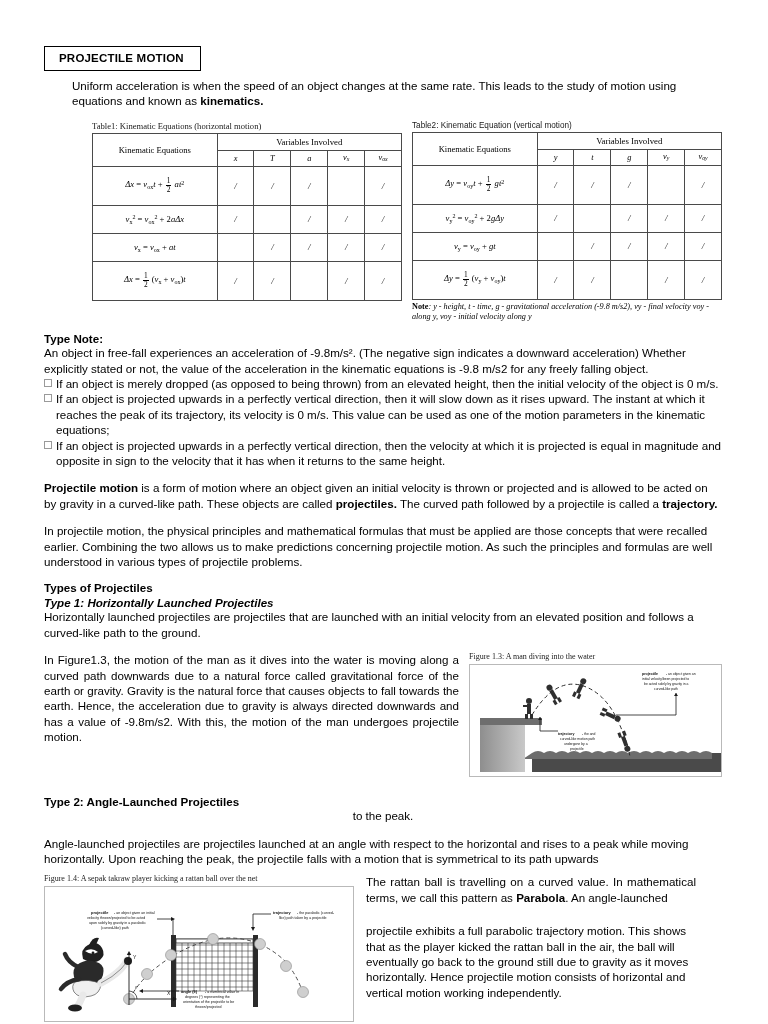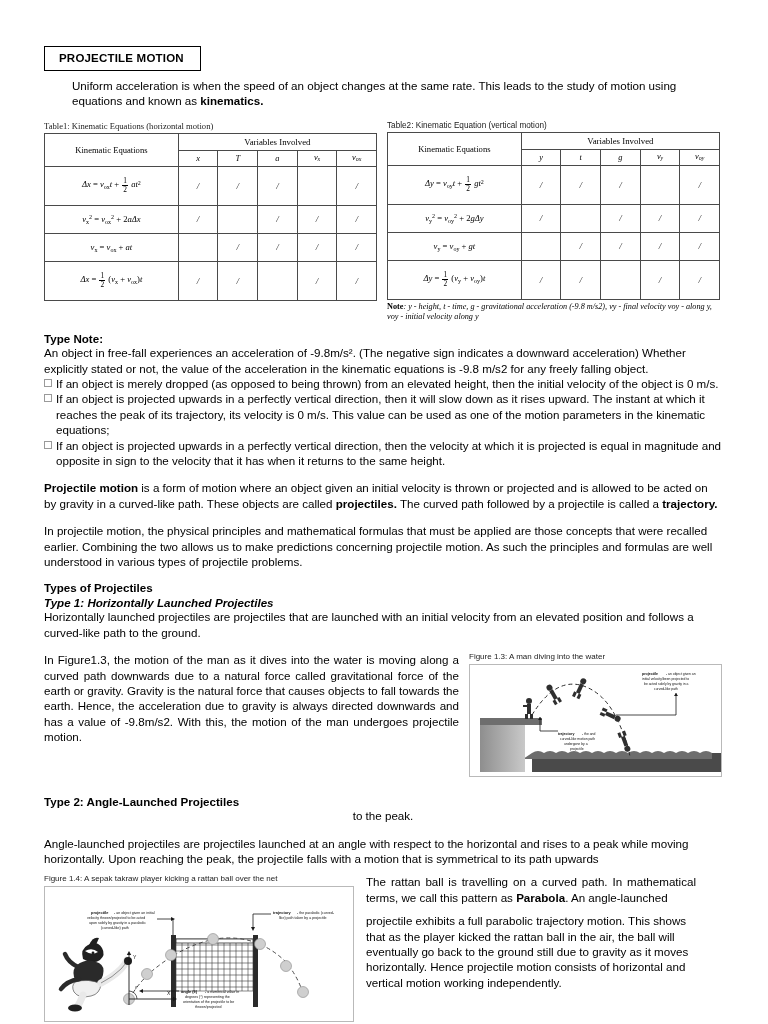--- a/index.html
+++ b/index.html
@@ -45,20 +45,21 @@
     line-height: 1.32;
   }
   .intro b { font-weight: bold; }
 
   
   .tables-row {
     display: flex;
     gap: 10px;
     margin-top: 12px;
     align-items: flex-start;
+    margin-left: 48px;
   }
   .tbl-wrap { width: 333px; }
   .tbl-cap {
     font-family: "Liberation Serif", serif;
     font-size: 8.6px;
     margin-bottom: 2px;
     color: #1a1a1a;
   }
   .tbl-cap.sans { font-family: "Liberation Sans", sans-serif; font-size: 8.2px; }
 
@@ -152,21 +153,21 @@
     display: inline-block;
   }
 
   
   .fig13-block {
     float: right;
     width: 253px;
     margin: 0 0 4px 10px;
   }
   .fig-cap {
-    font-family: Liberation Sans, sans-serif;
+    font-family: Liberation Serif, serif;
     font-size: 8px;
     color: #222;
     margin-bottom: 3px;
   }
   .fig-box {
     border: 1px solid #b9b9b9;
     background: #fff;
     position: relative;
     overflow: hidden;
   }
@@ -545,19 +546,19 @@
             <text x="140" y="111" font-family="Liberation Sans, sans-serif" font-size="3.6" fill="#111">degrees (°) representing the</text>
             <text x="138" y="116" font-family="Liberation Sans, sans-serif" font-size="3.6" fill="#111">orientation of the projectile to be</text>
             <text x="150" y="121" font-family="Liberation Sans, sans-serif" font-size="3.6" fill="#111">thrown/projected</text>
             <path d="M134 104 L96 104" fill="none" stroke="#1a1a1a" stroke-width=".8"></path>
             <path d="M94 104 l4 -2 l0 4 z" fill="#1a1a1a"></path>
           </svg>
         </div>
       </div>
 
       <div class="bottom-right">
-        <span>The rattan ball is travelling on a curved path. In mathematical terms, we call this pattern as </span><b>Parabola</b><span>. An angle-launched</span>
-        <div style="text-align:left; margin-top:8px;">projectile exhibits a full parabolic trajectory motion. This shows that as the player kicked the rattan ball in the air, the ball will eventually go back to the ground still due to gravity as it moves horizontally. Hence projectile motion consists of horizontal and vertical motion working independently.</div>
+        <span>The rattan ball is travelling on a curved value. In mathematical terms, we call this pattern as </span><b>Parabola</b><span>. An angle-launched</span>
+        <div style="text-align:left; margin-top:18px;">projectile exhibits a full parabolic trajectory motion. This shows that as the player kicked the rattan ball in the air, the ball will eventually go back to the ground still due to gravity as it moves horizontally. Hence projectile motion consists of horizontal and vertical motion working independently.</div>
       </div>
     </div>
 
   </div>
 </div>
 
 </body></html>

